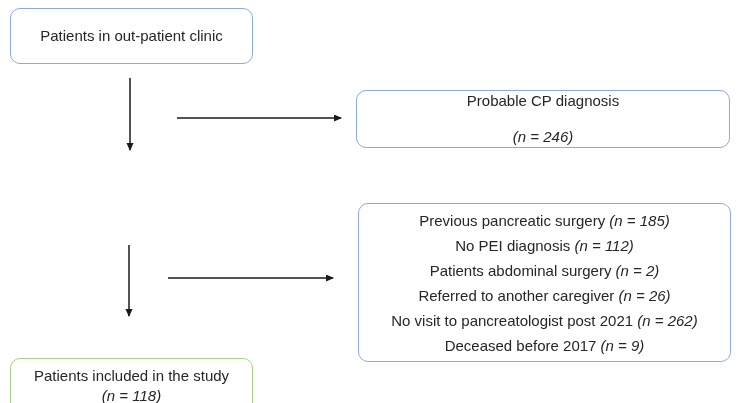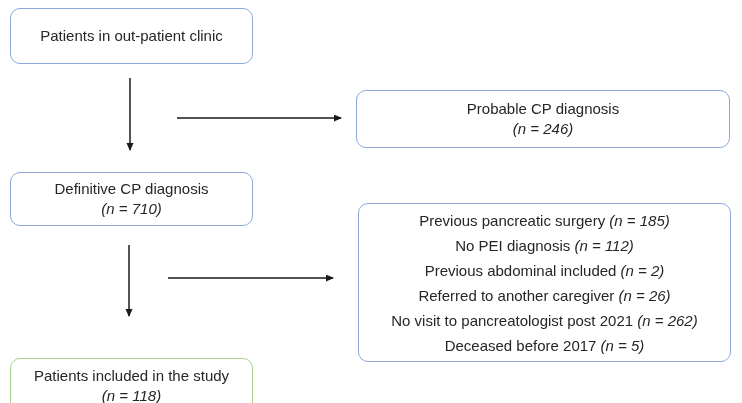--- a/index.html
+++ b/index.html
@@ -31,21 +31,21 @@
     box-sizing: border-box;
   }
   .box.green {
     border-color: #A9D18E;
     margin-top: 20px;
   }
   .it {
     font-style: italic;
   }
   .box-outpatient { left: 10px;  top: 8px;   width: 243px; height: 56px; }
-  .box-probable   { left: 356px; top: 90px;  width: 374px; height: 58px; }
+  .box-probable   { left: 356px; top: 90px;  width: 374px; height: 58px; justify-content: space-between; }
   .box-definitive { left: 10px;  top: 172px; width: 243px; height: 54px; }
   .box-exclusions { left: 358px; top: 203px; width: 373px; height: 159px; line-height: 25px; text-align: right; }
   .box-included   { left: 10px;  top: 338px; width: 243px; height: 55px; }
   .arrow-layer {
     position: absolute;
     left: 0;
     top: 0;
     width: 742px;
     height: 403px;
     pointer-events: none;
@@ -71,32 +71,28 @@
 
   <div class="box box-outpatient">
     <div>Patients in out-patient clinic</div>
   </div>
 
   <div class="box box-probable">
     <div>Probable CP diagnosis</div>
     <div class="it">(n = 246)</div>
   </div>
 
-  <div class="box box-definitive">
-    <div>Definitive CP diagnosis</div>
-    <div class="it">(n = 710)</div>
-  </div>
 
   <div class="box box-exclusions">
     <div class="exclusion-row"><span>Previous pancreatic surgery</span> <span class="it">(n = 185)</span></div>
     <div class="exclusion-row"><span>No PEI diagnosis</span> <span class="it">(n = 112)</span></div>
-    <div class="exclusion-row"><span>Previous abdominal included</span> <span class="it">(n = 2)</span></div>
+    <div class="exclusion-row"><span>Patients abdominal surgery</span> <span class="it">(n = 2)</span></div>
     <div class="exclusion-row"><span>Referred to another caregiver</span> <span class="it">(n = 26)</span></div>
     <div class="exclusion-row"><span>No visit to pancreatologist post 2021</span> <span class="it">(n = 262)</span></div>
-    <div class="exclusion-row"><span>Deceased before 2017</span> <span class="it">(n = 5)</span></div>
+    <div class="exclusion-row"><span>Deceased before 2017</span> <span class="it">(n = 9)</span></div>
   </div>
 
   <div class="box green box-included">
     <div>Patients included in the study</div>
     <div class="it">(n = 118)</div>
   </div>
 
 </div>
 
 </body></html>

